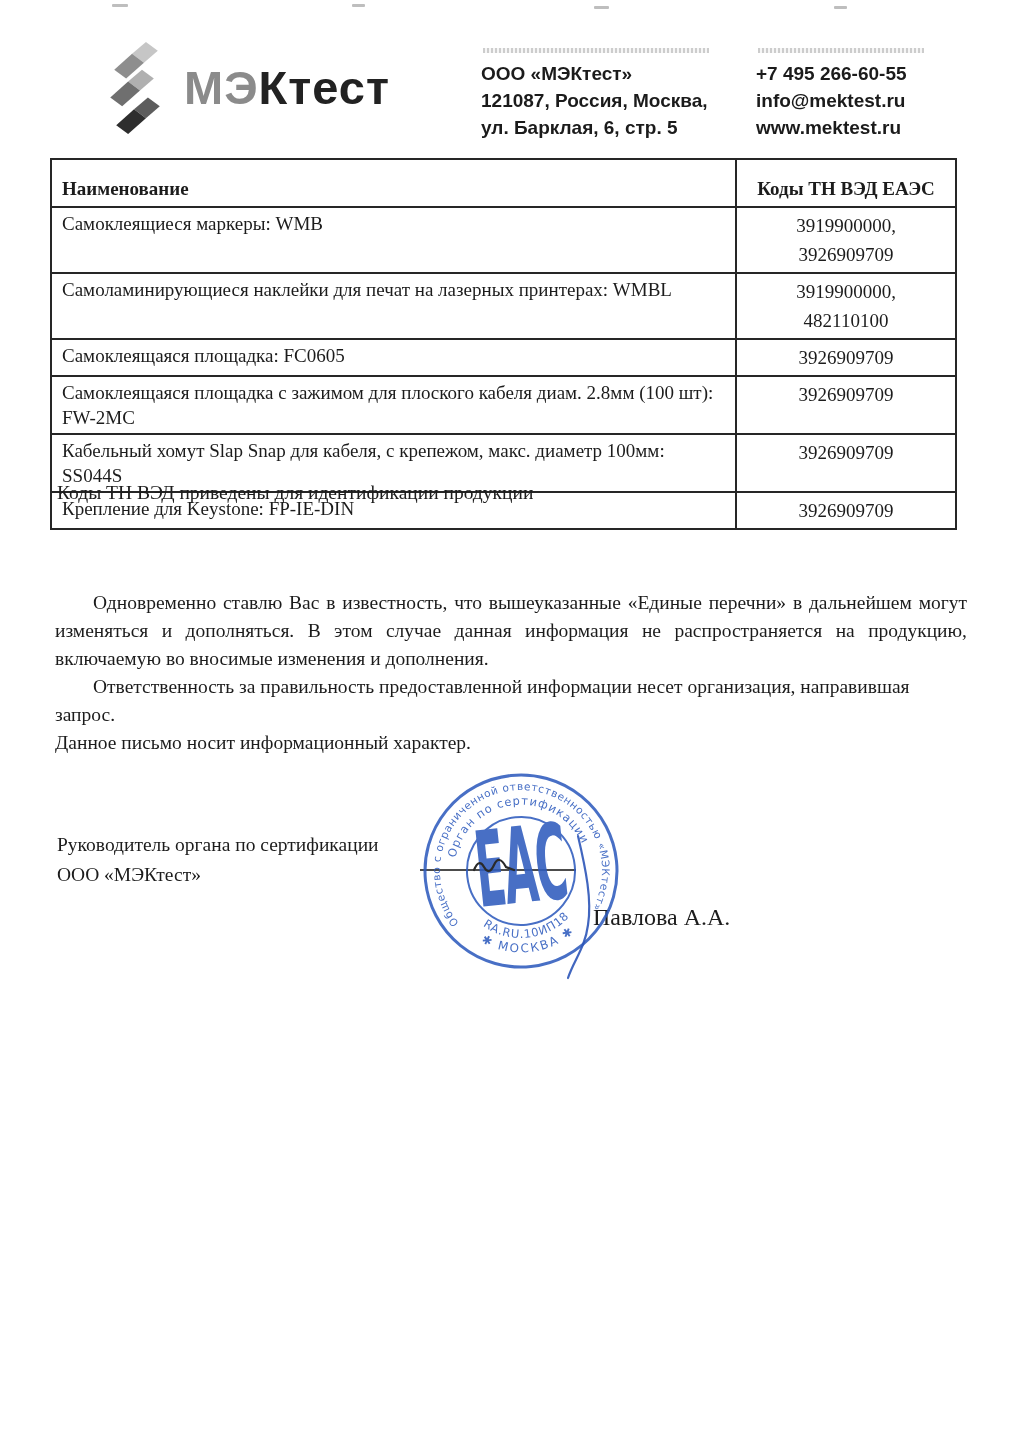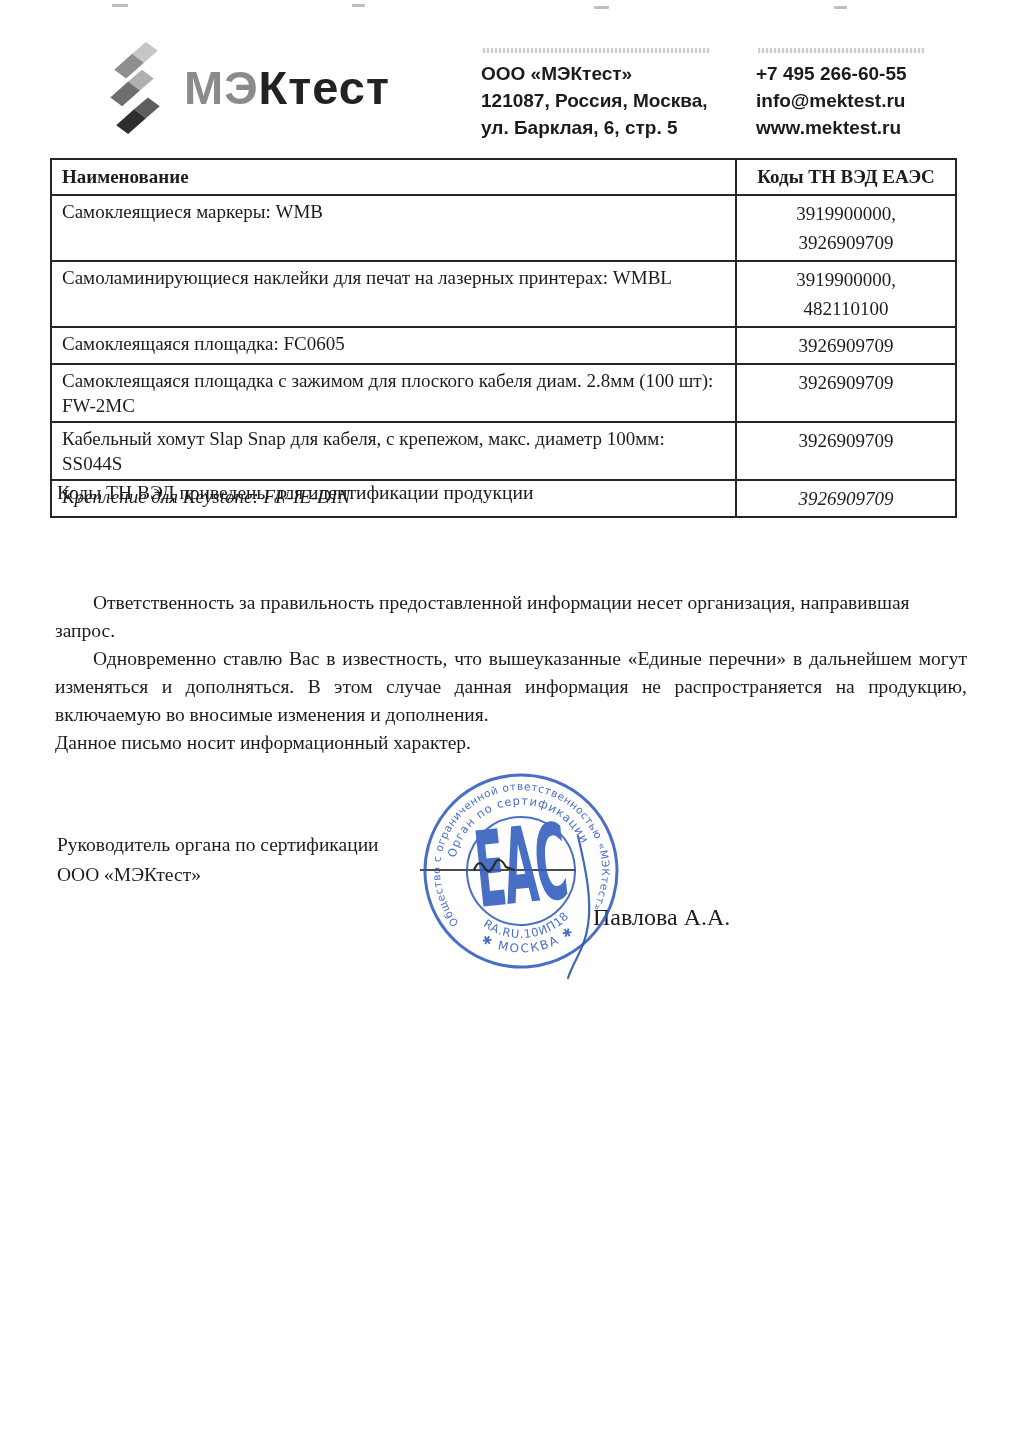--- a/index.html
+++ b/index.html
@@ -20,21 +20,21 @@
   .logo-black{color:#222222;}
   .contact{position:absolute;top:60px;font-family:"Liberation Sans",sans-serif;
     font-weight:bold;font-size:19px;line-height:27px;color:#1b1b1b;}
   .contact.address{left:481px;}
   .contact.comms{left:756px;}
   
   .doc-table{position:absolute;left:50px;top:158px;width:907px;border-collapse:collapse;
     font-size:19px;table-layout:fixed;}
   .doc-table th,.doc-table td{border:2px solid #262626;vertical-align:top;padding:3px 10px;}
   .col-name{width:685px;}
-  .doc-table th{text-align:left;font-size:19px;padding-top:6px;padding-bottom:6px;margin-left:16px;}
+  .doc-table th{text-align:left;font-size:19px;padding-top:18px;padding-bottom:6px;margin-left:16px;}
   .doc-table th.code-h{text-align:center;}
   .code-cell{text-align:center;padding-left:2px;padding-right:2px;margin-top:24px;}
   .code-line{line-height:29px;}
   .name-cell{line-height:25px;margin-top:36px;}
   
   .note{position:absolute;left:57px;top:482px;font-size:19.5px;}
   .body-text{position:absolute;left:55px;top:589px;width:912px;font-size:19.5px;line-height:28px;}
   .body-text p{margin:0;}
   .p-indent{text-indent:38px;}
   .p-justify{text-align:justify;}
@@ -119,34 +119,34 @@
       <td class="code-cell">
         <div class="code-line">3926909709</div>
       </td>
     </tr>
     <tr style="height:30px;">
       <td class="name-cell">Кабельный хомут Slap Snap для кабеля, с крепежом, макс. диаметр 100мм: SS044S</td>
       <td class="code-cell">
         <div class="code-line">3926909709</div>
       </td>
     </tr>
-    <tr style="height:28px;font-style:italic;">
+    <tr style="height:28px;">
       <td class="name-cell">Крепление для Keystone: FP-IE-DIN</td>
       <td class="code-cell">
         <div class="code-line">3926909709</div>
       </td>
     </tr>
   </tbody>
     </table>
 
   <div class="note">Коды ТН ВЭД приведены для идентификации продукции</div>
 
   <div class="body-text">
+    <p class="p-indent p-justify">Одновременно ставлю Вас в известность, что вышеуказанные «Единые перечни» в дальнейшем могут изменяться и дополняться. В этом случае данная информация не распространяется на продукцию, включаемую во вносимые изменения и дополнения.</p>
     <p class="p-indent">Ответственность за правильность предоставленной информации несет организация, направившая запрос.</p>
-    <p class="p-indent p-justify">Одновременно ставлю Вас в известность, что вышеуказанные «Единые перечни» в дальнейшем могут изменяться и дополняться. В этом случае данная информация не распространяется на продукцию, включаемую во вносимые изменения и дополнения.</p>
     <p>Данное письмо носит информационный характер.</p>
   </div>
 
   <div class="sig-title">
     <div>Руководитель органа по сертификации</div>
     <div>ООО «МЭКтест»</div>
   </div>
 
   <div class="sig-line"></div>
   <div class="sig-name">Павлова А.А.</div>

